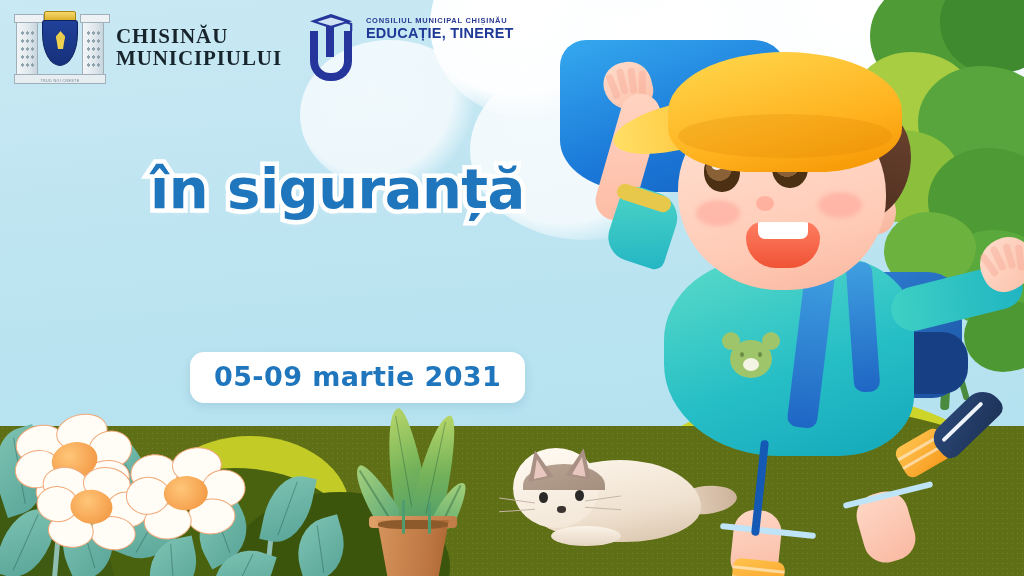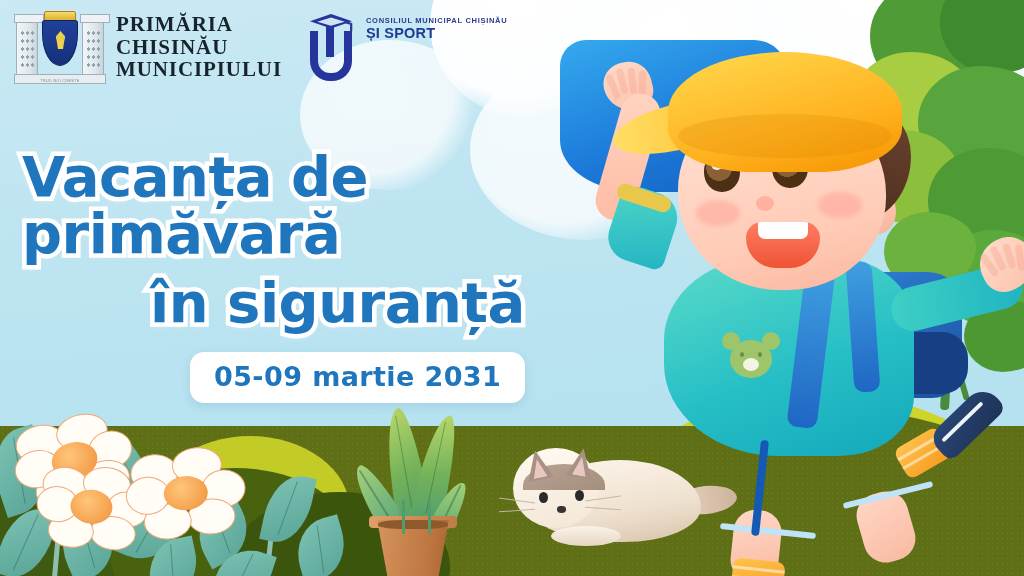--- a/index.html
+++ b/index.html
@@ -498,21 +498,20 @@
     <div class="mouth">
         <div class="teeth"></div>
       </div>
 
     <div class="part brim"></div>
     <div class="part cap"></div>
     <div class="part cap-shade"></div>
   </div>
 
   <div class="headline">
-    <div class="hl-line hl-1">Vacanța de primăvară</div>
     <div class="hl-line hl-2">în siguranță</div>
   </div>
 
   <div class="datebadge">
     <span>05-09 martie 2031</span>
   </div>
 
   <div class="logos">
 
     <div class="logo-pmc">
@@ -523,35 +522,34 @@
         <div class="tower r">
             <div class="slots"></div>
           </div>
         <div class="crown"></div>
         <div class="shield"></div>
         <div class="eagle"></div>
         <div class="crest-base"></div>
         <div class="crest-motto">TRUD NOI CRESTE</div>
       </div>
       <div class="pmc-text">
-        <div>PRIMĂRIA</div>
         <div>CHISINĂU</div>
         <div>MUNICIPIULUI</div>
       </div>
     </div>
 
     <div class="logo-dge">
       <div class="dge-mark">
         <svg class="dge-cap" viewBox="0 0 48 24">
           <polygon points="24,1 47,9 24,17 1,9" fill="#25359b"></polygon>
           <polygon points="24,5 39,9.5 24,14 9,9.5" fill="#cfe3f5"></polygon>
           <path d="M40 10 L46 12 L46 20" stroke="#25359b" stroke-width="2.4" fill="none"></path>
         </svg>
         <div class="dge-u"></div>
       </div>
       <div class="dge-text">
         <div class="dge-l1">CONSILIUL MUNICIPAL CHIȘINĂU</div>
-        <div class="dge-big">ȘI SPORT</div>
+        <div class="dge-big">EDUCAȚIE, TINERET</div>
       </div>
     </div>
 
   </div>
 </div>
 
 </body></html>

